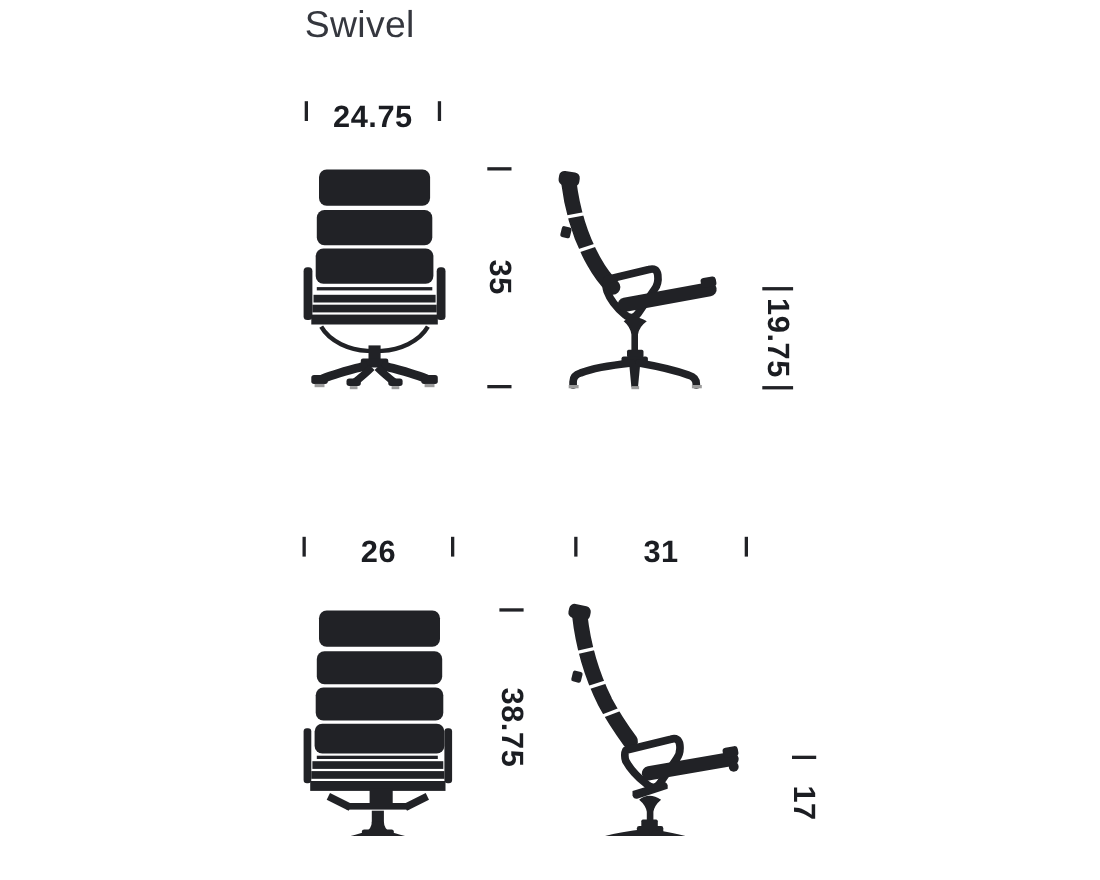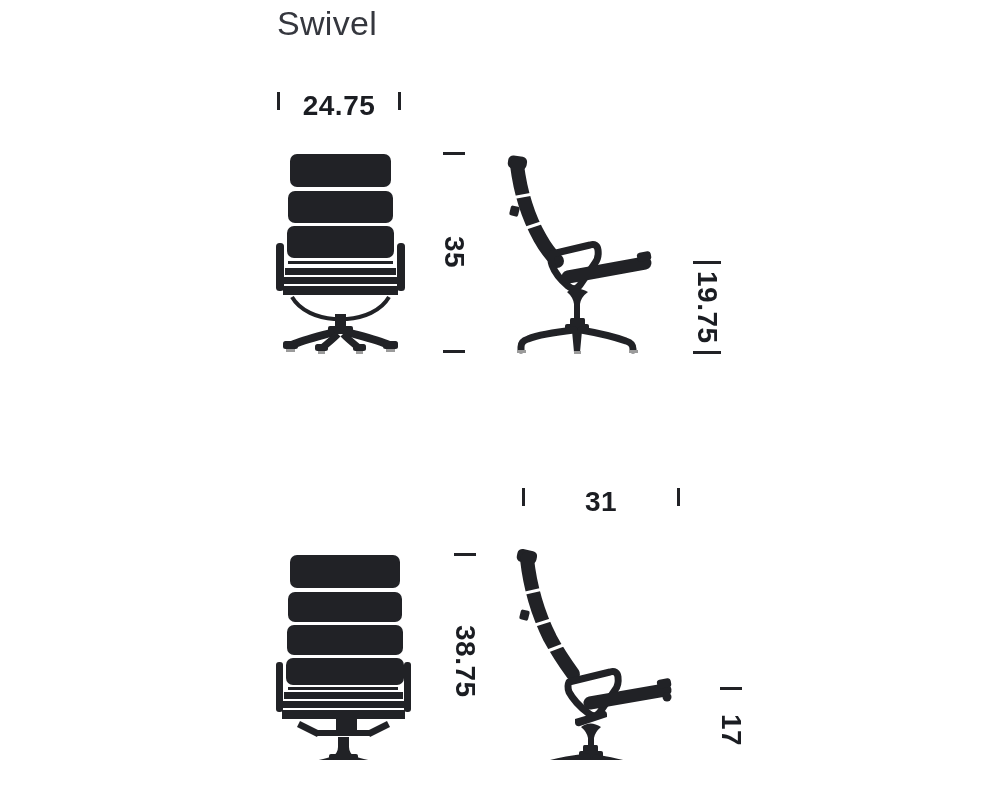--- a/index.html
+++ b/index.html
@@ -90,20 +90,25 @@
       <path d="M68 180 L78 180 L76 201 L70 201 Z"></path>
     </g>
     <g fill="#9b9b9b">
       <rect x="13" y="199" width="9" height="3"></rect>
         <rect x="125" y="199" width="9" height="3"></rect>
       <rect x="70" y="200" width="7" height="3"></rect>
     </g>
   </svg>
 
 
+  <div class="hdim" style="left:275px;top:488px;width:138px">
+    <span class="vtick"></span>
+    <span class="num">26</span>
+    <span class="vtick"></span>
+  </div>
 
   <div class="hdim" style="left:522px;top:488px;width:158px">
     <span class="vtick"></span>
     <span class="num">31</span>
     <span class="vtick"></span>
   </div>
 
   <div class="vdim" style="left:453px;top:553px;height:217px;width:24px">
     <span class="htick"></span>
     <span class="num vnum">38.75</span>

